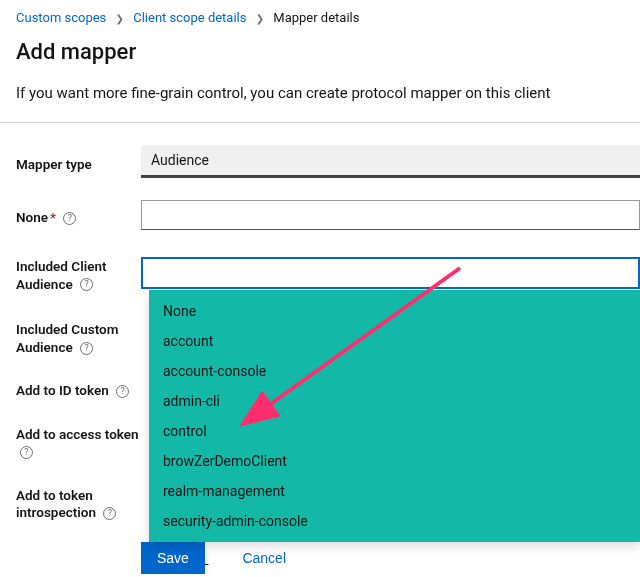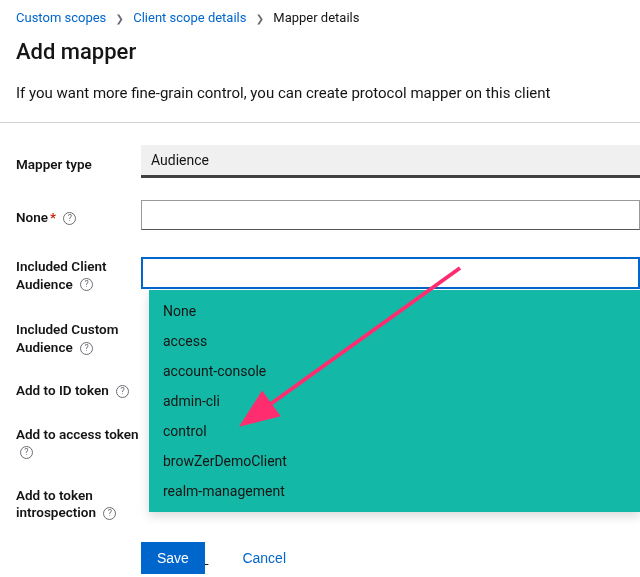--- a/index.html
+++ b/index.html
@@ -69,26 +69,27 @@
     <div class="label-col">
       <span>Included Client Audience</span>
       <span class="help-icon">?</span>
     </div>
     <div class="field-col" style="position:relative;">
       <div class="select-box">
         <span></span>
       </div>
       <div class="dropdown">
         <div class="dropdown-item">None</div>
-        <div class="dropdown-item">access</div>
+        <div class="dropdown-item">account</div>
         <div class="dropdown-item">account-console</div>
         <div class="dropdown-item">admin-cli</div>
         <div class="dropdown-item">control</div>
         <div class="dropdown-item">browZerDemoClient</div>
         <div class="dropdown-item">realm-management</div>
+        <div class="dropdown-item">security-admin-console</div>
       </div>
     </div>
   </div>
 
   <div class="form-row tight">
     <div class="label-col">
       <span>Included Custom Audience</span>
       <span class="help-icon">?</span>
     </div>
     <div class="field-col"></div>

